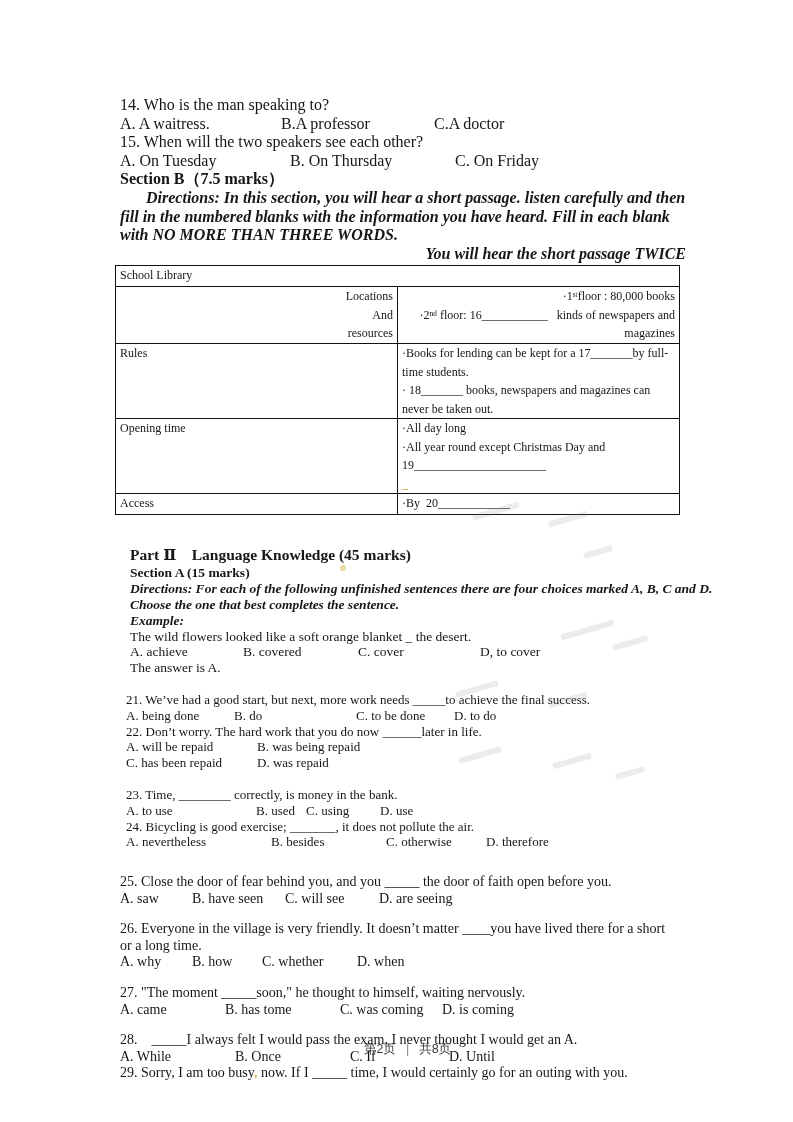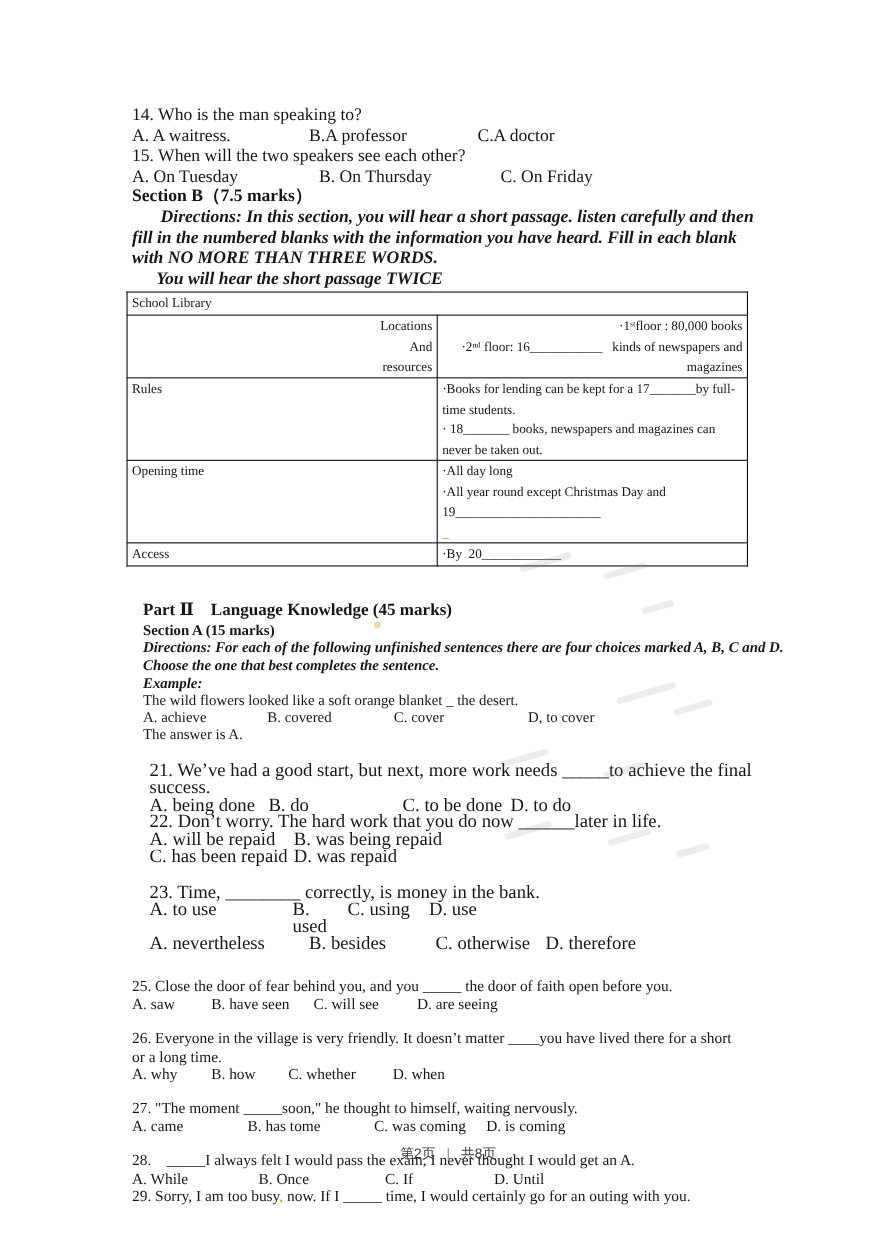--- a/index.html
+++ b/index.html
@@ -14,21 +14,21 @@
     padding-left:22px;
   }
   .content{position:absolute;left:120px;top:96px;width:566px;}
   .pre{white-space:pre-wrap;}
   .bold{font-weight:bold;}
   .bi{font-weight:bold;font-style:italic;}
 
   
   .sec1{font-size:16px;line-height:18.6px;}
   .sec1 .dirp{margin:0;text-indent:26px;}
-  .sec1 .twice{margin-left:22px;}
+  .sec1 .twice{margin-left:22px;text-align:right;}
   .opts{display:flex;}
   .opts span{flex:0 0 auto;}
 
   
   table.libtable{
     border-collapse:collapse;
     margin-left:-5px;margin-top:2px;
     width:565px;
     font-size:12px;line-height:18.5px;
     table-layout:fixed;
@@ -41,21 +41,21 @@
   td.lbl{width:95px;white-space:pre-line;}
   tr.r-head td{height:20px;}
   tr.r-loc td{height:56px;text-align:right;}
   tr.r-rules td{height:38px;}
   tr.r-open td{height:54px;}
   tr.r-access td{height:20px;}
 
   
   .p2head{margin-left:10px;margin-top:30px;width:585px;font-size:13.5px;line-height:15.8px;}
   .p2title{font-size:15.5px;line-height:20px;}
-  .qblk{margin-left:16px;width:578px;font-size:17px;line-height:15.8px;}
+  .qblk{margin-left:6px;width:578px;font-size:13px;line-height:15.8px;}
   .qblk2{width:558px;font-size:14px;line-height:16.6px;}
   .sp16{height:16px;}
   .sp14{height:14px;}
   .sp24{height:24px;}
   .orange{color:#c99715;}
 
   
   .footer{
     position:absolute;left:0;top:1041px;width:100%;
     text-align:center;font-size:12.5px;color:#3a3a3a;
@@ -165,20 +165,21 @@
         <span>D. was repaid</span>
       </div>
       <div class="sp16"></div>
       <div class="pre">23. Time, ________ correctly, is money in the bank.</div>
       <div class="opts">
         <span style="flex-basis:130px">A. to use</span>
         <span style="flex-basis:50px">B. used</span>
         <span style="flex-basis:74px">C. using</span>
         <span>D. use</span>
       </div>
+      <div class="pre">24. Bicycling is good exercise; _______, it does not pollute the air.</div>
       <div class="opts">
         <span style="flex-basis:145px">A. nevertheless</span>
         <span style="flex-basis:115px">B. besides</span>
         <span style="flex-basis:100px">C. otherwise</span>
         <span>D. therefore</span>
       </div>
     </section>
 
     <div class="sp24"></div>
 

